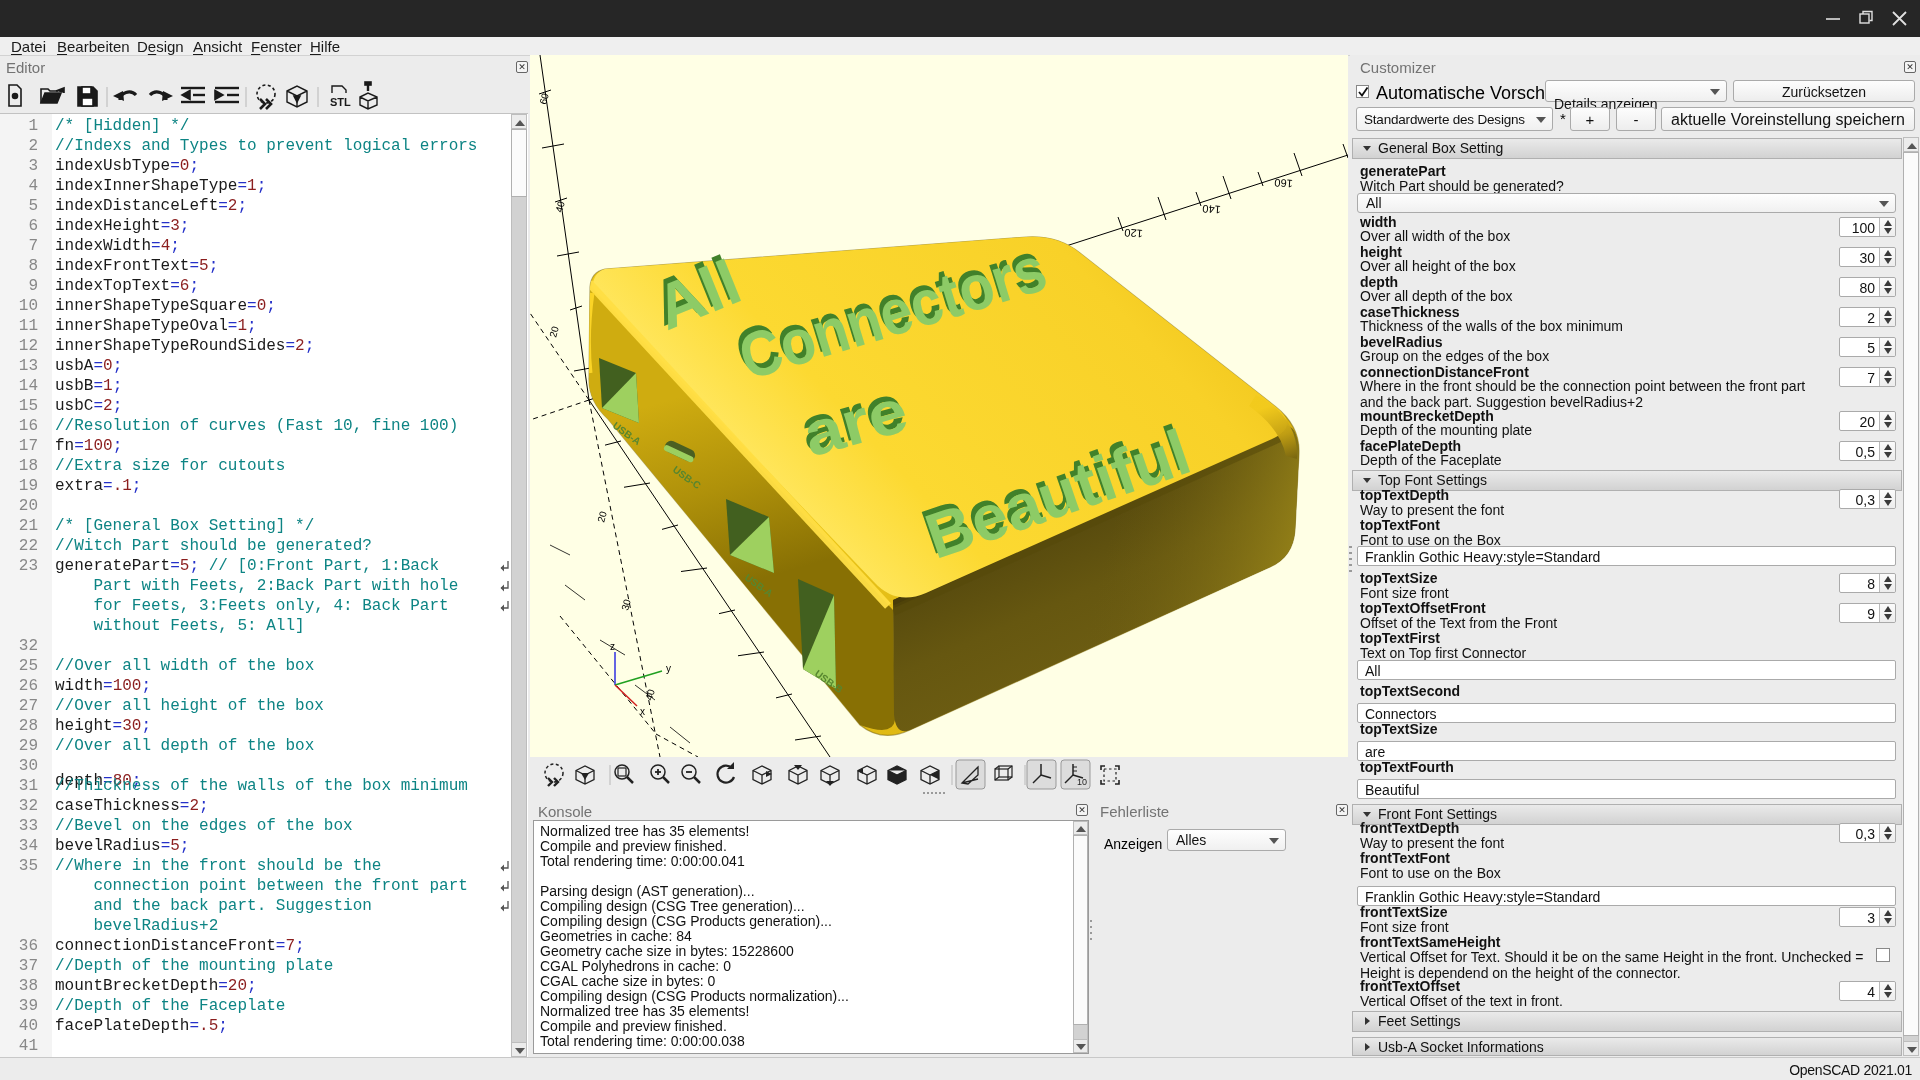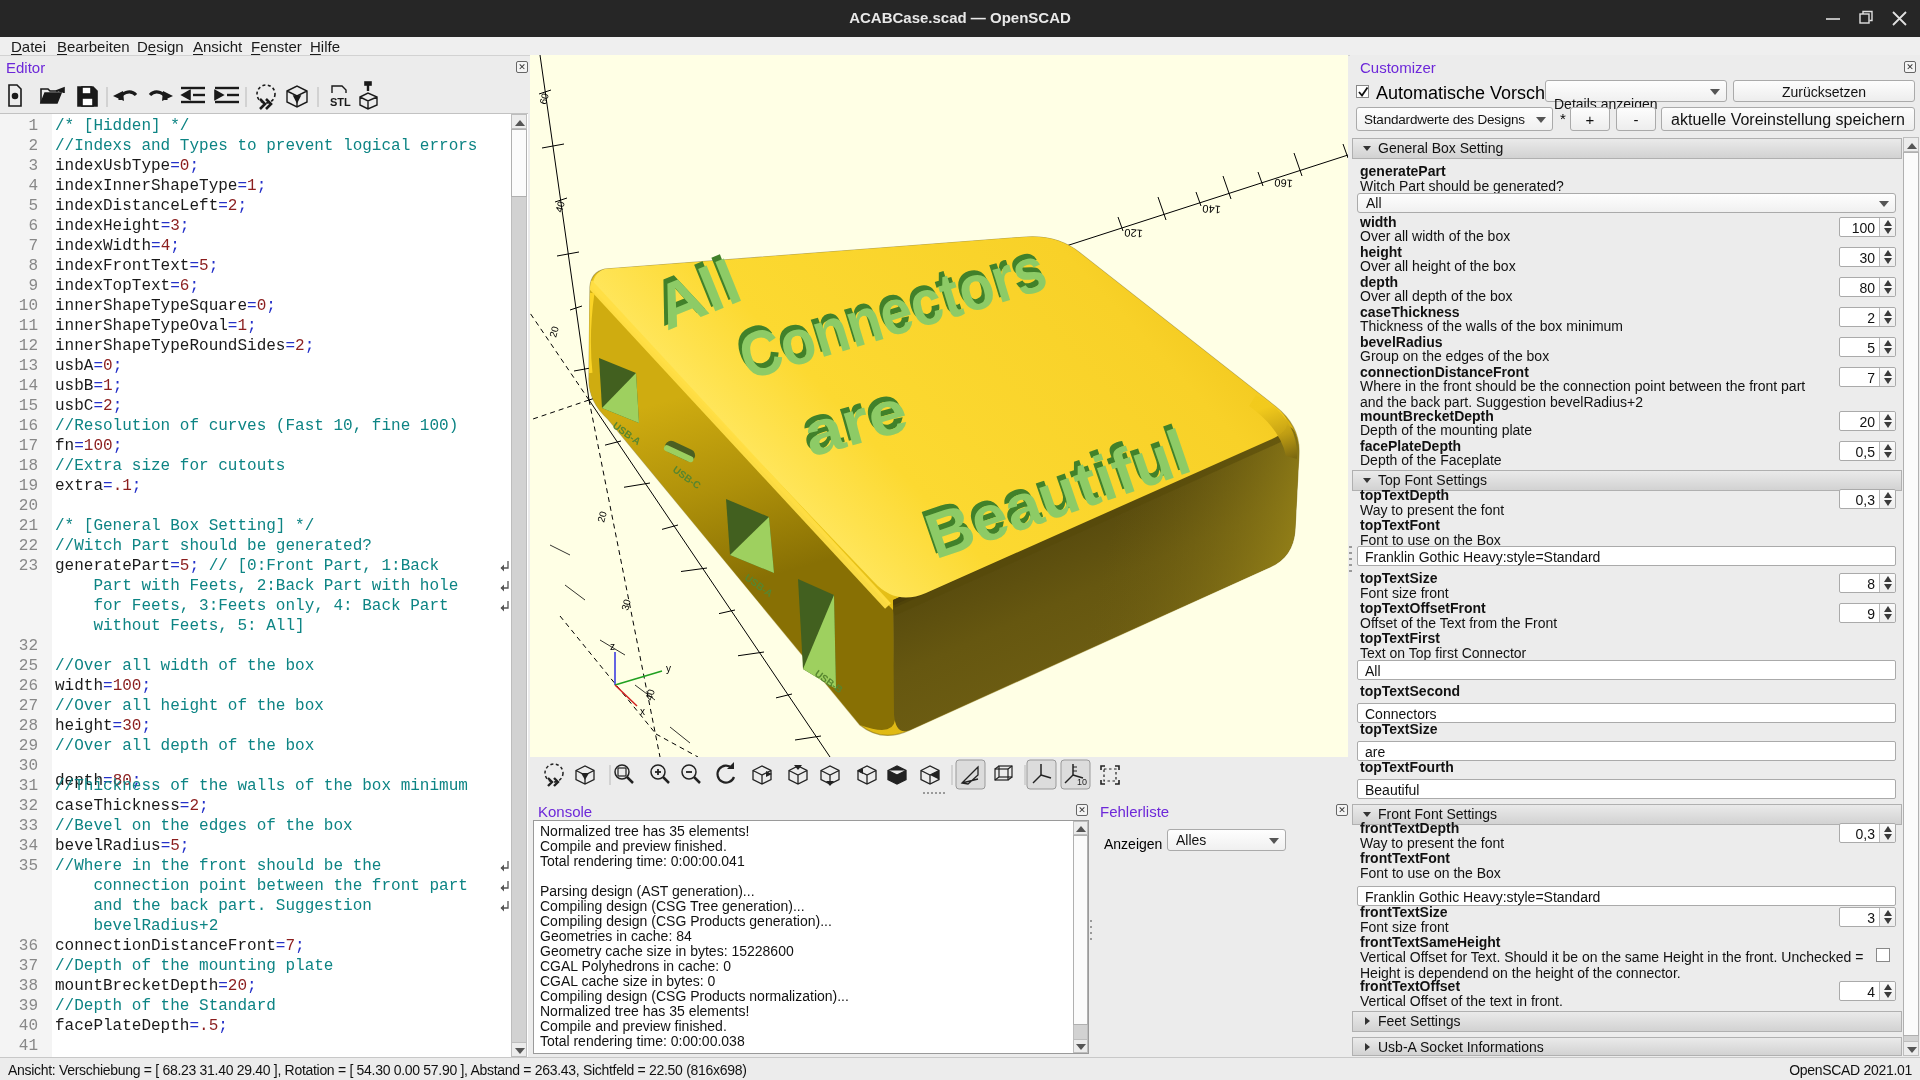--- a/index.html
+++ b/index.html
@@ -6,21 +6,21 @@
 html,body { width:1920px; height:1080px; overflow:hidden; background:#ececec;
   font-family:"Liberation Sans", sans-serif; }
 .abs { position:absolute; }
 #titlebar { position:absolute; left:0; top:0; width:1920px; height:37px; background:#262626; }
 #titlebar .t { position:absolute; top:9px; width:100%; text-align:center; color:#e8e8e8;
   font-size:15px; font-weight:bold; }
 #menubar { position:absolute; left:0; top:37px; width:1920px; height:19px; background:#efefef;
   border-bottom:1px solid #d2d2d2; font-size:15px; color:#1a1a1a; }
 #menubar span.mi { position:absolute; top:1px; }
 #menubar u { text-decoration:underline; text-underline-offset:2px; }
-.panel-title { font-size:15px; color:#6d28d9; }
+.panel-title { font-size:15px; color:#737373; }
 .closebox { position:absolute; width:12px; height:12px; border:1px solid #666; border-radius:2px;
   color:#333; font-size:9px; line-height:10px; text-align:center; background:#f4f4f4; }
 
 #editor-head { position:absolute; left:0; top:56px; width:530px; height:23px; }
 #editor-toolbar { position:absolute; left:0; top:79px; width:530px; height:34px; }
 #codearea { position:absolute; left:0; top:113px; width:528px; height:944px; background:#fff;
   border-top:1px solid #c2c2c2; }
 #gutter { position:absolute; left:0; top:0; width:52px; height:943px; background:#f4f4f4; }
 .ln { position:absolute; width:38px; text-align:right; color:#888; font:16px "Liberation Mono", monospace; }
 .cl { position:absolute; left:55px; white-space:pre; font:16px "Liberation Mono", monospace; color:#1a1a1a; }
@@ -63,21 +63,20 @@
 .tin { position:absolute; background:#fff; border:1px solid #aaa; border-radius:2px;
   font-size:14px; color:#111; }
 .gbar { position:absolute; left:1352px; width:550px; height:21px;
   background:linear-gradient(#eaeaea,#d2d2d2); border:1px solid #b0b0b0; font-size:14px; color:#111; }
 .pname { position:absolute; left:1360px; font-size:14px; font-weight:bold; color:#111; }
 .pdesc { position:absolute; left:1360px; font-size:14px; color:#111; }
 </style>
 </head>
 <body>
 <div id="titlebar">
-  <div class="t">ACABCase.scad — OpenSCAD</div>
   <svg class="abs" style="left:1820px;top:8px" width="95" height="20">
     <line x1="6" y1="11" x2="20" y2="11" stroke="#e0e0e0" stroke-width="1.6"></line>
     <rect x="40" y="6" width="9" height="9" fill="none" stroke="#e0e0e0" stroke-width="1.4"></rect>
     <path d="M43 6 v-2.5 h9 v9 h-2.5" fill="none" stroke="#e0e0e0" stroke-width="1.4"></path>
     <path d="M73 4 l13 13 M86 4 l-13 13" stroke="#e0e0e0" stroke-width="1.8"></path>
   </svg>
 </div>
 <div id="menubar">
   <span class="mi" style="left:11px"><u>D</u>atei</span>
   <span class="mi" style="left:57px"><u>B</u>earbeiten</span>
@@ -295,21 +294,21 @@
 <div class="cl" style="top:763px"><span class="cm">    connection point between the front part</span></div>
 <div class="cl" style="top:783px"><span class="cm">    and the back part. Suggestion</span></div>
 <div class="cl" style="top:803px"><span class="cm">    bevelRadius+2</span></div>
 <div class="ln" style="top:823px">36</div>
 <div class="cl" style="top:823px">connectionDistanceFront<span class="op">=</span><span class="nu">7</span><span class="op">;</span></div>
 <div class="ln" style="top:843px">37</div>
 <div class="cl" style="top:843px"><span class="cm">//Depth of the mounting plate</span></div>
 <div class="ln" style="top:863px">38</div>
 <div class="cl" style="top:863px">mountBrecketDepth<span class="op">=</span><span class="nu">20</span><span class="op">;</span></div>
 <div class="ln" style="top:883px">39</div>
-<div class="cl" style="top:883px"><span class="cm">//Depth of the Standard</span></div>
+<div class="cl" style="top:883px"><span class="cm">//Depth of the Faceplate</span></div>
 <div class="ln" style="top:903px">40</div>
 <div class="cl" style="top:903px">facePlateDepth<span class="op">=</span><span class="nu">.5</span><span class="op">;</span></div>
 <div class="ln" style="top:923px">41</div>
 <svg class="abs" style="left:498px;top:446px" width="12" height="14">
         <path d="M10 1 v7 h-7" fill="none" stroke="#555" stroke-width="1.3"></path>
         <path d="M6 4.5 L2.5 8 L6 11.5 z" fill="#555"></path>
       </svg>
 <svg class="abs" style="left:498px;top:466px" width="12" height="14">
         <path d="M10 1 v7 h-7" fill="none" stroke="#555" stroke-width="1.3"></path>
         <path d="M6 4.5 L2.5 8 L6 11.5 z" fill="#555"></path>
@@ -721,15 +720,14 @@
 <div class="sb-btn" style="left:1903px;top:137px;width:16px;height:15px">
     <span class="arr" style="left:3px;top:5px;border-left:5px solid transparent;border-right:5px solid transparent;border-bottom:6px solid #555"></span>
   </div>
 <div class="sb-btn" style="left:1903px;top:1041px;width:16px;height:15px">
     <span class="arr" style="left:3px;top:5px;border-left:5px solid transparent;border-right:5px solid transparent;border-top:6px solid #555"></span>
   </div>
 <div class="sb-thumb" style="left:1903px;top:152px;width:16px;height:884px"></div>
 <div style="position:absolute;left:1349px;top:546px;width:3px;height:30px;background:repeating-linear-gradient(#9a9a9a 0 2px, transparent 2px 6px)"></div>
 
 <div id="statusbar">
-  <span style="position:absolute;left:8px;top:4px">Ansicht: Verschiebung = [ 68.23 31.40 29.40 ], Rotation = [ 54.30 0.00 57.90 ], Abstand = 263.43, Sichtfeld = 22.50 (816x698)</span>
   <span style="position:absolute;right:8px;top:4px">OpenSCAD 2021.01</span>
 </div>
 
 </body></html>

